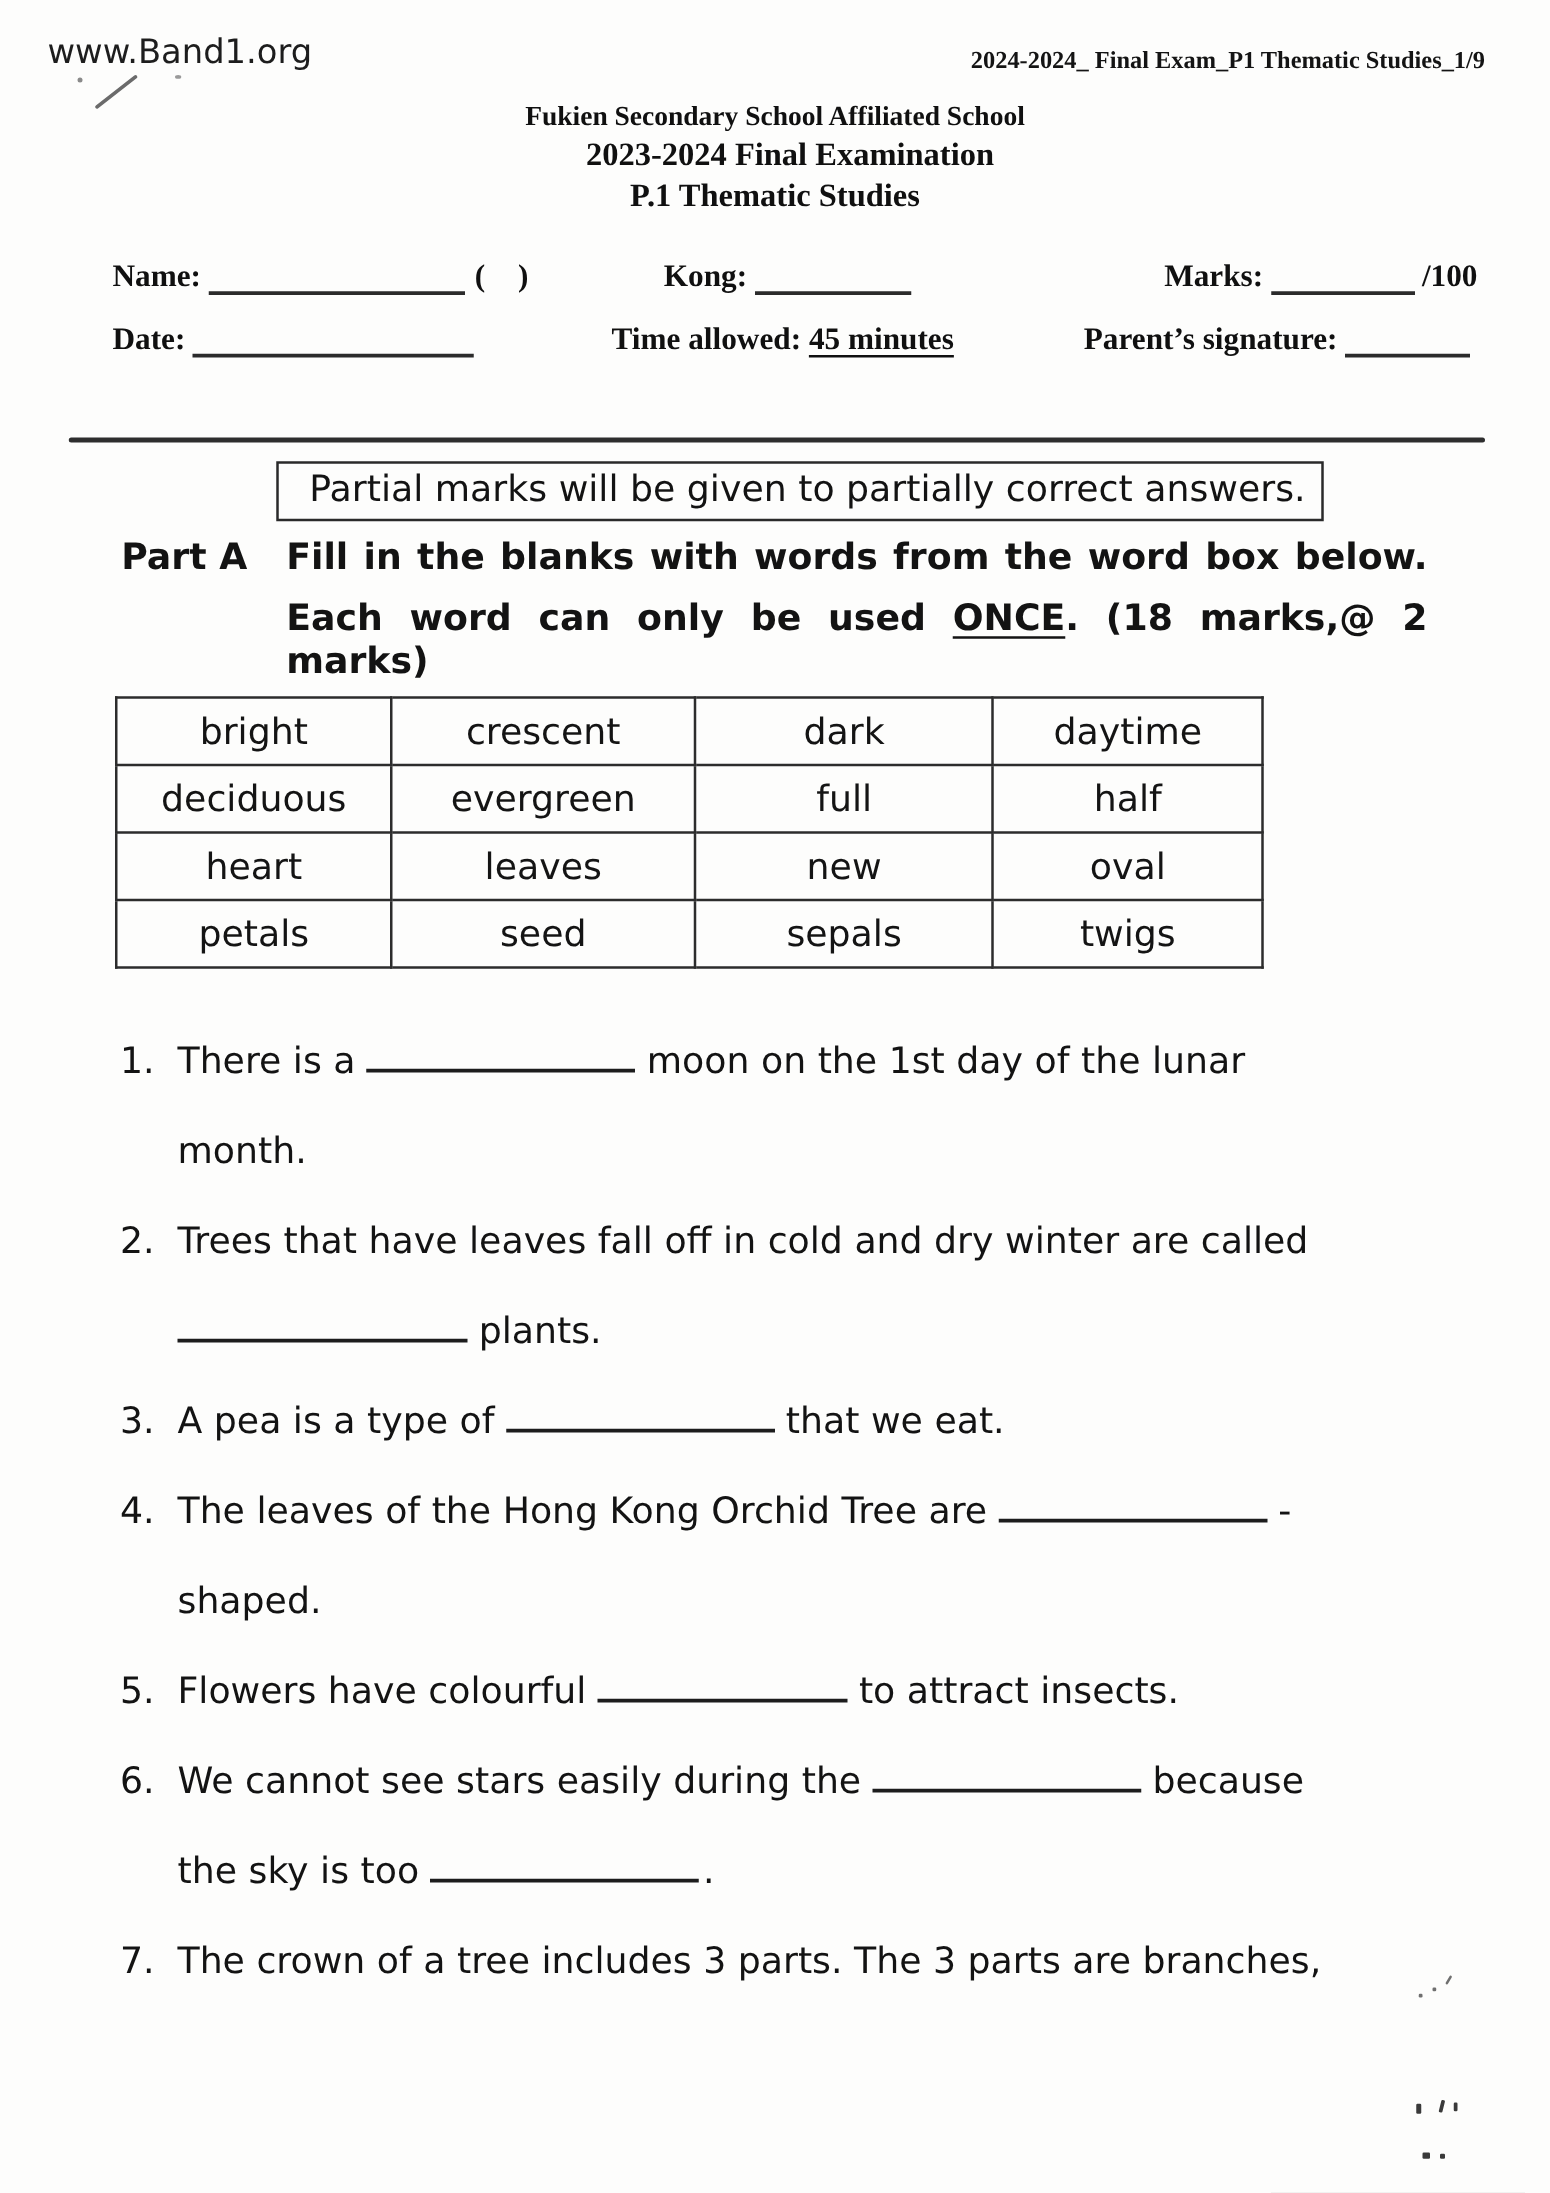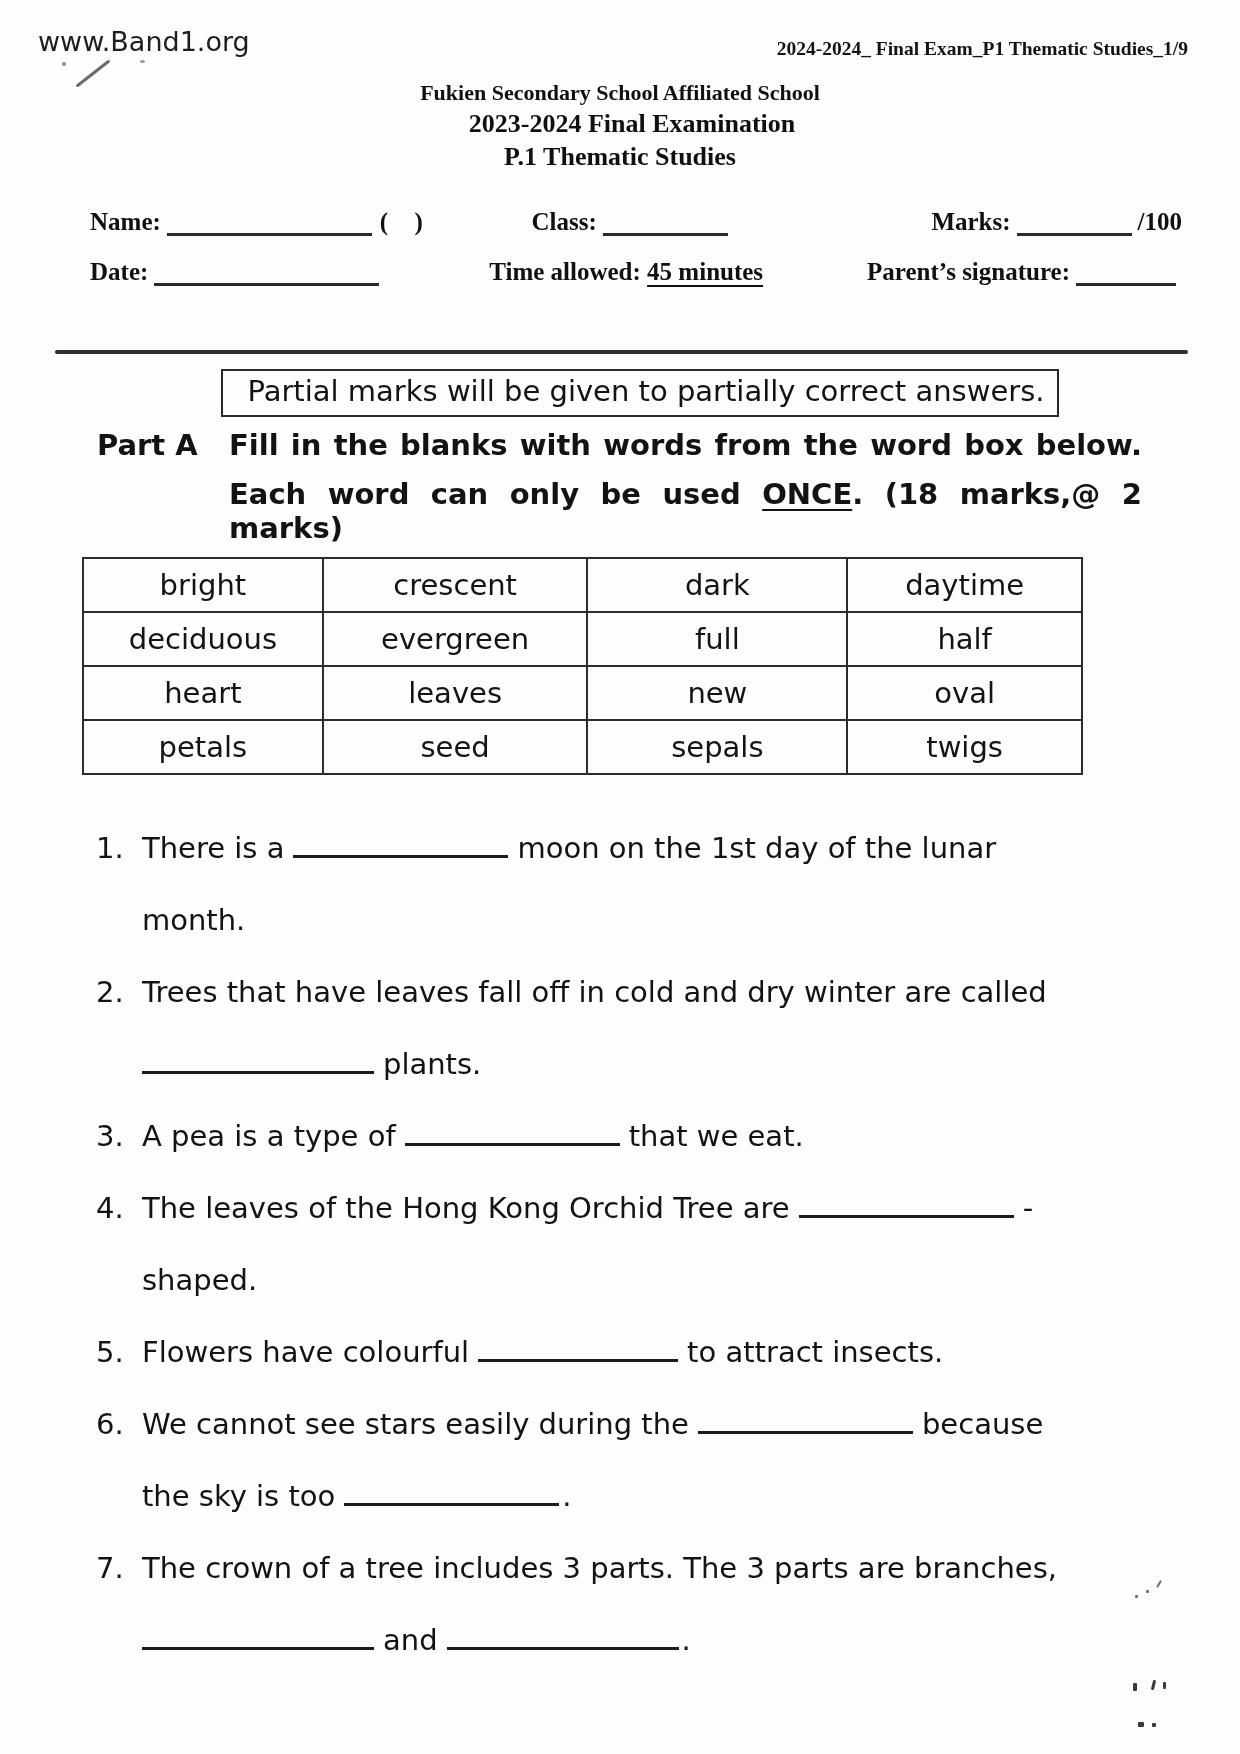--- a/index.html
+++ b/index.html
@@ -84,21 +84,21 @@
     display: flex;
     font-size: 29px; font-weight: 700; color: #131313;
   }
   .part-a-label { width: 132px; flex: none; }
   .part-a-lines { flex: 1; }
   .part-a-line1 { text-align: justify; text-align-last: justify; }
   .part-a-line2 { margin-top: 15px; text-align: justify; text-align-last: justify; }
 
   
   .wordbox {
-    position: absolute; top: 557px; left: 82px; width: 1001px;
+    position: absolute; top: 557px; left: 92px; width: 919px;
     border-collapse: collapse;
   }
   .wordbox td {
     border: 2.5px solid #2c2c2c;
     height: 54px;
     text-align: center;
     font-size: 29px; font-weight: 400; color: #141414;
     padding: 0;
   }
   .col-a { width: 24%; } .col-b { width: 26.5%; } .col-c { width: 26%; } .col-d { width: 23.5%; }
@@ -152,21 +152,21 @@
   </div>
 
   <div class="info-row info-row-1">
     <div class="info-group">
       <span>Name:</span>
       <span class="blank-line w165"></span>
       <span class="paren">(  )</span>
     </div>
     <div class="spacer"></div>
     <div class="info-group">
-      <span>Class:</span>
+      <span>Kong:</span>
       <span class="blank-line w95"></span>
     </div>
     <div class="spacer"></div>
     <div class="spacer"></div>
     <div class="info-group">
       <span>Marks:</span>
       <span class="blank-line w105"></span>
       <span>/100</span>
     </div>
   </div>
@@ -276,21 +276,20 @@
       <div class="qbody">
         <div class="qline"><span>We cannot see stars easily during the</span><span class="blank"></span><span>because</span></div>
         <div class="qline"><span>the sky is too</span><span class="blank" style="margin-right:3px;"></span><span>.</span></div>
       </div>
     </div>
 
     <div class="q">
       <div class="qnum">7.</div>
       <div class="qbody">
         <div class="qline"><span>The crown of a tree includes 3 parts.  The 3 parts are branches,</span></div>
-        <div class="qline"><span class="blank blank-wide" style="margin-left:0;"></span><span>and</span><span class="blank blank-wide" style="margin-right:3px;"></span><span>.</span></div>
       </div>
     </div>
 
   </div>
 
   <div class="speck sp1"></div>
   <div class="speck sp2"></div>
   <div class="speck sp3"></div>
   <div class="speck sp4"></div>
   <div class="speck sp5"></div>

